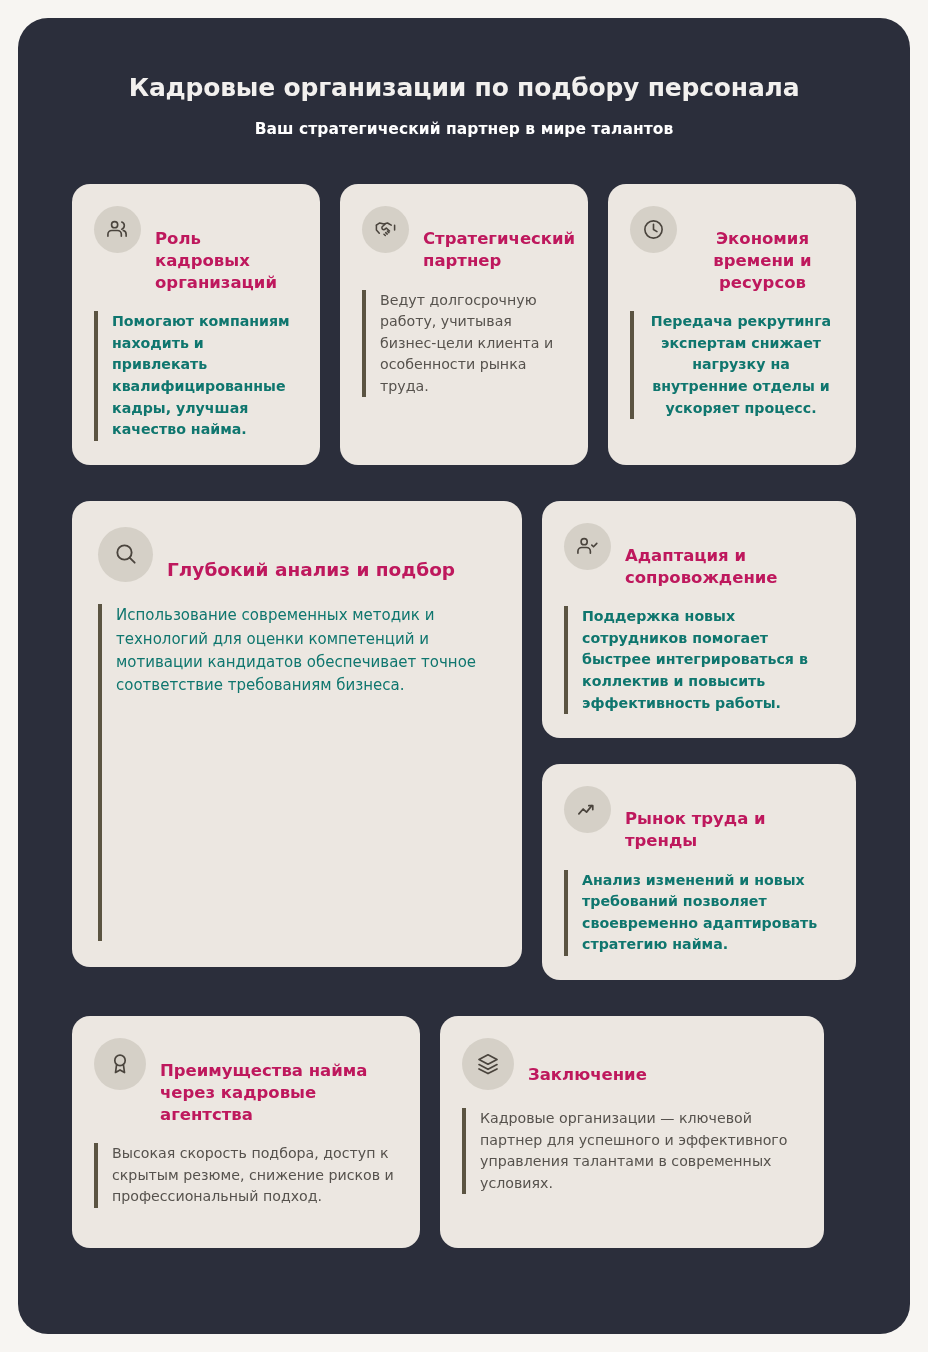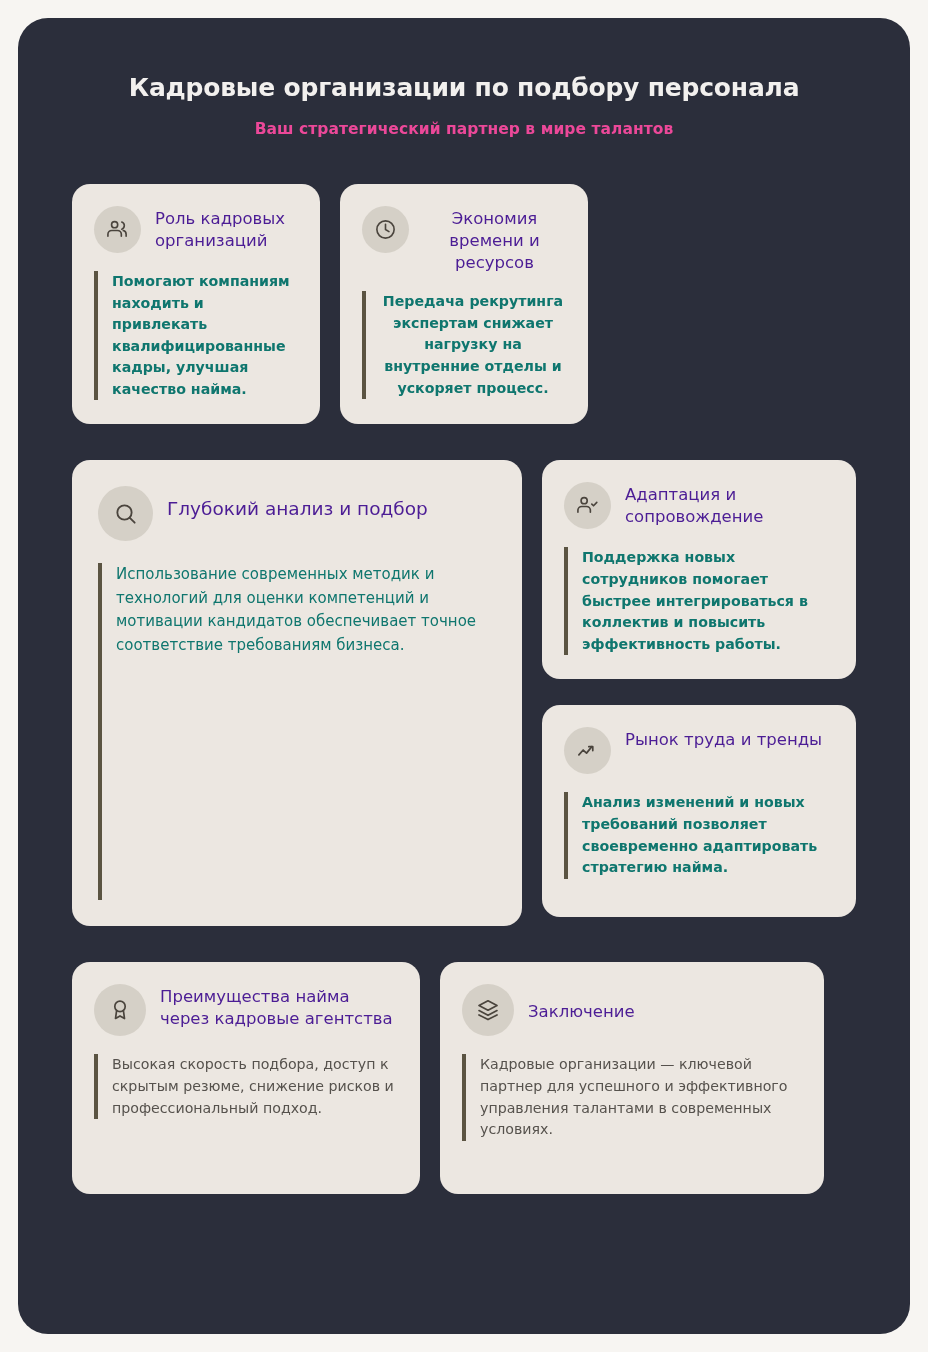--- a/index.html
+++ b/index.html
@@ -32,21 +32,21 @@
     color: #f2f0ee;
     font-size: 25px;
     font-weight: bold;
     line-height: 1.24;
     letter-spacing: -0.2px;
     margin: 0 auto;
     max-width: 700px;
   }
 
   .header-subtitle {
-    color: #ec4899;
+    color: #ffffff;
     font-size: 15.5px;
     font-weight: bold;
     margin-top: 17px;
     letter-spacing: 0.05px;
   }
 
   .grid { margin-top: 46px; }
 
   .row { display: flex; gap: 20px; }
   .row-2 { margin-top: 36px; align-items: flex-start; }
@@ -73,26 +73,27 @@
     height: 47px;
     border-radius: 50%;
     background: #d5d0c7;
     display: flex;
     align-items: center;
     justify-content: center;
   }
   .icon-circle svg { display: block; }
 
   .card-title {
-    color: #4c1d95;
+    color: #be185d;
     font-size: 16.5px;
-    font-weight: normal;
+    font-weight: bold;
     line-height: 1.32;
     padding-top: 2px;
     flex: 1 1 auto;
+    margin-top: 20px;
   }
   .card-title.big { font-size: 18.5px; padding-top: 11px; }
 
   .card-body {
     margin-top: 18px;
     border-left: 4px solid #5b5442;
     padding-left: 14px;
     color: #0f766e;
     font-size: 14.2px;
     line-height: 1.52;
@@ -141,20 +142,34 @@
               <circle cx="9" cy="7" r="3.2"></circle>
               <path d="M21 19v-2a4 4 0 0 0-3-3.87"></path>
               <path d="M16.5 4.2a4 4 0 0 1 0 7.5"></path>
             </svg>
           </div>
           <div class="card-title">Роль кадровых организаций</div>
         </div>
         <div class="card-body">Помогают компаниям находить и привлекать квалифицированные кадры, улучшая качество найма.</div>
       </div>
 
+      <div class="card c2">
+        <div class="card-head">
+          <div class="icon-circle">
+            <svg width="23" height="23" viewBox="0 0 24 24" fill="none" stroke="#4a443d" stroke-width="1.6" stroke-linecap="round" stroke-linejoin="round">
+              <path d="M11.5 6.5 8.8 8.9a1.9 1.9 0 0 0 0 2.7 1.9 1.9 0 0 0 2.7 0l1.3-1.2 3.4 3.2"></path>
+              <path d="M2.5 7.5 6 5.2l4.3 1 3.7-1 4 2.3"></path>
+              <path d="m14 13.7 1.6 1.5M12.2 15.3l1.6 1.5M10.4 16.9l1.4 1.3"></path>
+              <path d="M2.5 7.5v5l3 3.3M21.5 7.5v5"></path>
+            </svg>
+          </div>
+          <div class="card-title">Стратегический партнер</div>
+        </div>
+        <div class="card-body plain">Ведут долгосрочную работу, учитывая бизнес-цели клиента и особенности рынка труда.</div>
+      </div>
 
       <div class="card c3">
         <div class="card-head">
           <div class="icon-circle">
             <svg width="23" height="23" viewBox="0 0 24 24" fill="none" stroke="#4a443d" stroke-width="1.7" stroke-linecap="round" stroke-linejoin="round">
               <circle cx="12" cy="12" r="9"></circle>
               <path d="M12 6.6V12l3.6 2.2"></path>
             </svg>
           </div>
           <div class="card-title">Экономия времени и ресурсов</div>

